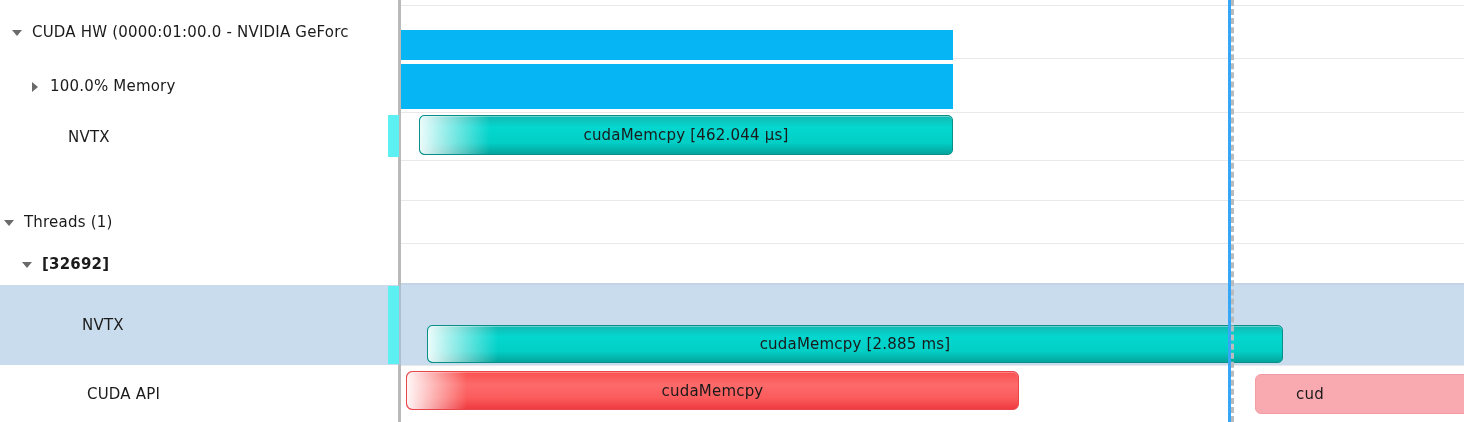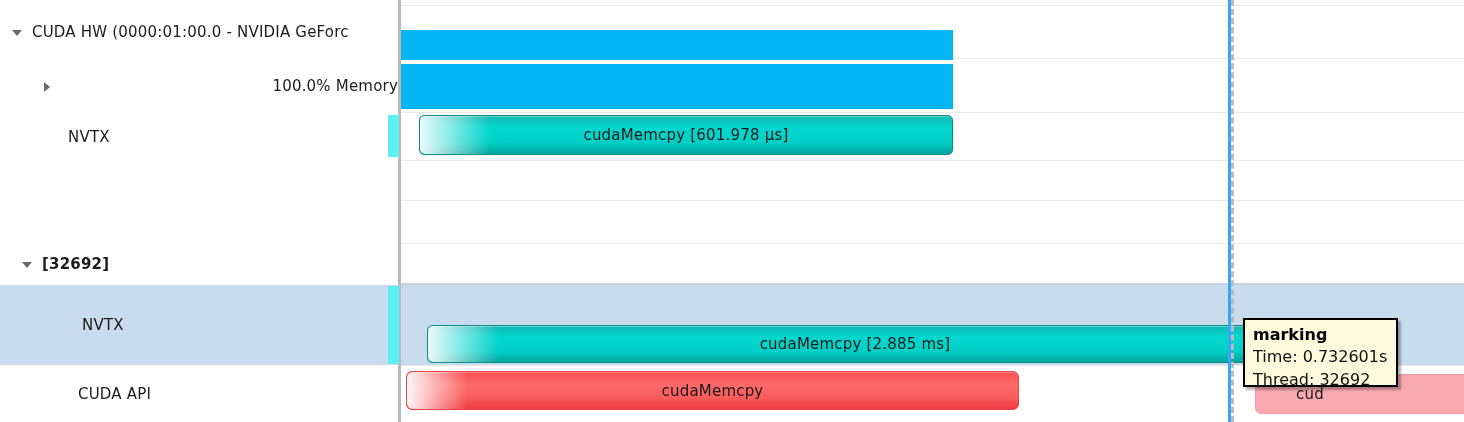--- a/index.html
+++ b/index.html
@@ -98,58 +98,62 @@
 </head>
 <body>
 
 <div id="app">
 
   <div id="tree">
       <div class="tree-row" style="top: 6px; height: 52px; padding-left: 10px;">
         <span class="twisty down"></span>
         <span class="tree-label" style="margin-left: 8px; text-align: center;">CUDA HW (0000:01:00.0 - NVIDIA GeForc</span>
       </div>
-      <div class="tree-row" style="top: 59px; height: 53px; padding-left: 40px; justify-content: space-between;">
+      <div class="tree-row" style="top: 59px; height: 53px; padding-left: 28px;">
         <span class="twisty right"></span>
         <span class="tree-label" style="margin-left: 8px;">100.0% Memory</span>
       </div>
       <div class="tree-row" style="top: 113px; height: 47px; padding-left: 46px;">
         <span class="twisty none"></span>
         <span class="tree-label" style="margin-left: 8px;">NVTX</span>
+      </div>
+      <div class="tree-row" style="top: 201px; height: 42px; padding-left: 2px;">
+        <span class="twisty down"></span>
+        <span class="tree-label" style="margin-left: 8px;">Threads (1)</span>
       </div>
       <div class="tree-row" style="top: 244px; height: 40px; padding-left: 20px; font-weight: bold;">
         <span class="twisty down"></span>
         <span class="tree-label" style="margin-left: 8px;">[32692]</span>
       </div>
       <div class="tree-row selected" style="top: 285px; height: 80px; padding-left: 60px;">
         <span class="twisty none"></span>
         <span class="tree-label" style="margin-left: 8px;">NVTX</span>
       </div>
-      <div class="tree-row" style="top: 366px; height: 56px; padding-left: 56px;">
+      <div class="tree-row" style="top: 366px; height: 56px; padding-left: 29px; gap: 36px;">
         <span class="twisty none"></span>
         <span class="tree-label" style="margin-left: 8px;">CUDA API</span>
       </div>
     </div>
 
   <div id="timeline">
       <div class="tl-row-sel" style="top: 285px; height: 80px;"></div>
       <div class="rowline" style="top: 5px;"></div>
       <div class="rowline" style="top: 58px;"></div>
       <div class="rowline" style="top: 112px;"></div>
       <div class="rowline" style="top: 160px;"></div>
       <div class="rowline" style="top: 200px;"></div>
       <div class="rowline" style="top: 243px;"></div>
       <div class="rowline sel-top" style="top: 284px;"></div>
       <div class="rowline" style="top: 365px;"></div>
       <div class="rowline sel-top" style="top: 283px;"></div>
       <div class="bar bar-flat" style="left: 0px; top: 30px; width: 552px; height: 30px;"></div>
       <div class="bar bar-flat" style="left: 0px; top: 64px; width: 552px; height: 45px;"></div>
       <div class="bar bar-teal" style="left: 18px; top: 115px; width: 534px; height: 40px;">
         <div class="fade"></div>
-        <div class="bar-label">cudaMemcpy [601.978 µs]</div>
+        <div class="bar-label">cudaMemcpy [462.044 µs]</div>
       </div>
       <div class="bar bar-teal" style="left: 18px; top: 325px; width: 856px; height: 38px; margin-left: 8px;">
         <div class="fade"></div>
         <div class="bar-label">cudaMemcpy [2.885 ms]</div>
       </div>
       <div class="bar bar-red" style="left: 5px; top: 371px; width: 613px; height: 39px;">
         <div class="fade"></div>
         <div class="bar-label">cudaMemcpy</div>
       </div>
       <div class="bar bar-red-pale" style="left: 854px; top: 374px; width: 260px; height: 40px;">
@@ -160,21 +164,16 @@
   <div id="splitter">
       <div class="sel-seg" style="top: 285px; height: 80px;"></div>
     </div>
 
   <div id="cursor-line" style="left: 1228px;"></div>
   <div id="cursor-dash" style="left: 1231px;"></div>
   <svg id="marker-tri" width="24" height="20" viewBox="0 0 24 20" style="left: 1220px; top: 259px;">
     <polygon points="1.5,1.5 22.5,1.5 12,18.5" fill="#ffffff" stroke="#2f8fe0" stroke-width="2.2"></polygon>
   </svg>
 
-  <div id="tooltip" style="left: 1243px; top: 318px; width: 155px; height: 69px;">
-    <div class="tt-title">marking</div>
-    <div class="tt-line">Time: 0.732601s</div>
-    <div class="tt-line">Thread: 32692</div>
-  </div>
 
 <div class="cyan-edge" style="left: 388px; top: 115px; height: 42px;"></div>
     <div class="cyan-edge" style="left: 388px; top: 286px; height: 78px;"></div>
   </div>
 
 </body></html>

